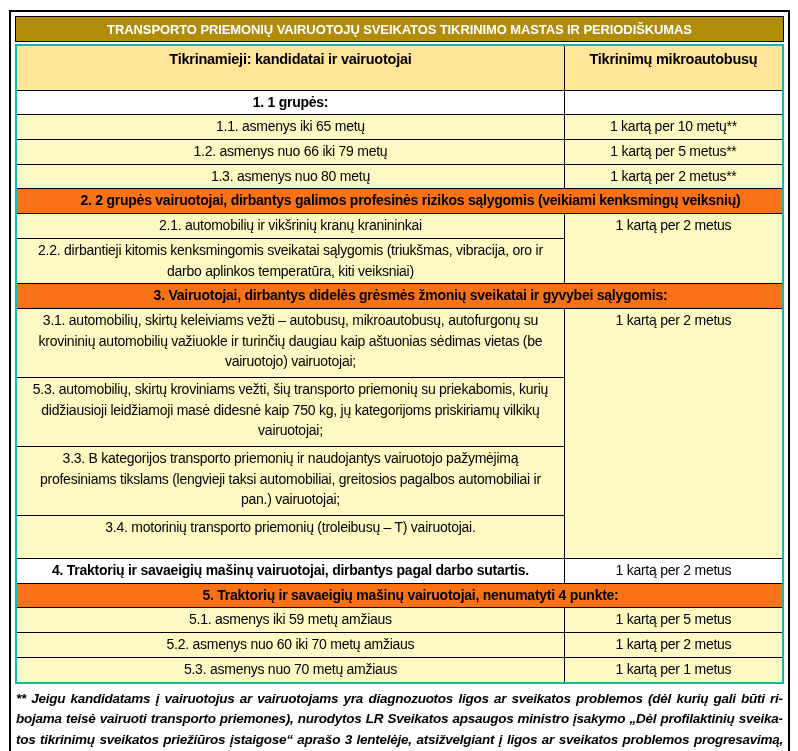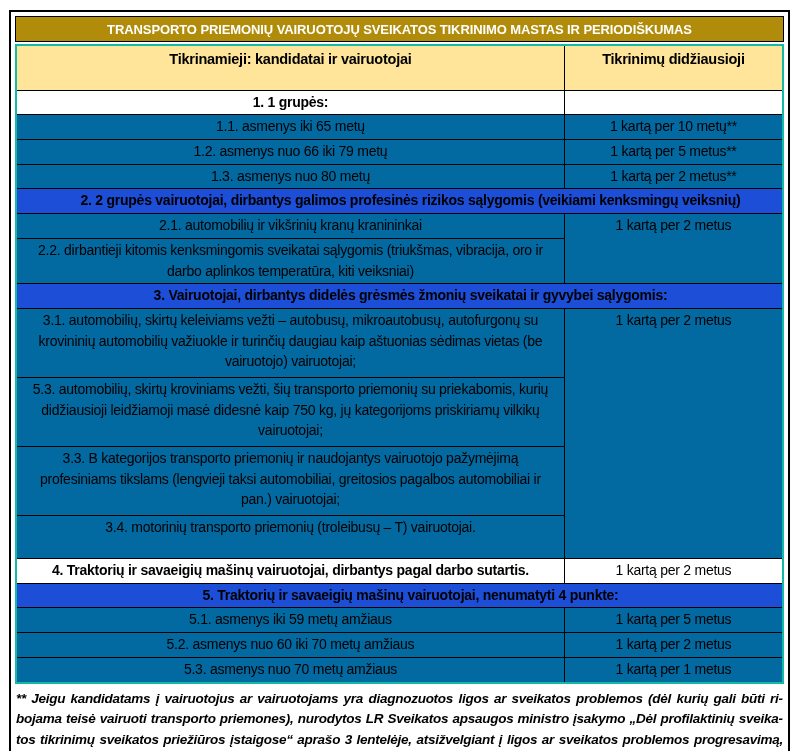--- a/index.html
+++ b/index.html
@@ -50,26 +50,26 @@
   }
   tr.header-row th {
     background: #FFE599;
     font-weight: bold;
     text-align: center;
     height: 45px;
     font-size: 14.5px;
     padding-top: 3px;
   }
   tr.section td {
-    background: #1d4ed8;
+    background: #f97316;
     font-weight: bold;
     height: 22px;
     padding-left: 28px;
   }
-  td.cream { background: #0369a1; }
+  td.cream { background: #fef9c3; }
   td.white { background: #ffffff; }
   td.bold  { font-weight: bold; }
   tr.h1 td { height: 23px; }
   tr.h2 { height: 45px; margin-left: 28px; }
   tr.h3 { height: 69px; margin-left: 28px; }
   tr.h15 { height: 43px; }
   .footnote {
     font-style: italic;
     font-weight: bold;
     font-size: 13.5px;
@@ -88,21 +88,21 @@
 
   <table class="main">
     <colgroup>
         <col class="c-label">
         <col class="c-period">
       </colgroup>
 
     <tbody>
         <tr class="header-row">
       <th>Tikrinamieji: kandidatai ir vairuotojai</th>
-      <th>Tikrinimų didžiausioji</th>
+      <th>Tikrinimų mikroautobusų</th>
     </tr>
 
     <tr class="h1">
       <td class="white bold">1. 1 grupės:</td>
       <td class="white"></td>
     </tr>
 
     <tr class="h1">
       <td class="cream">1.1. asmenys iki 65 metų</td>
       <td class="cream">1 kartą per 10 metų**</td>

